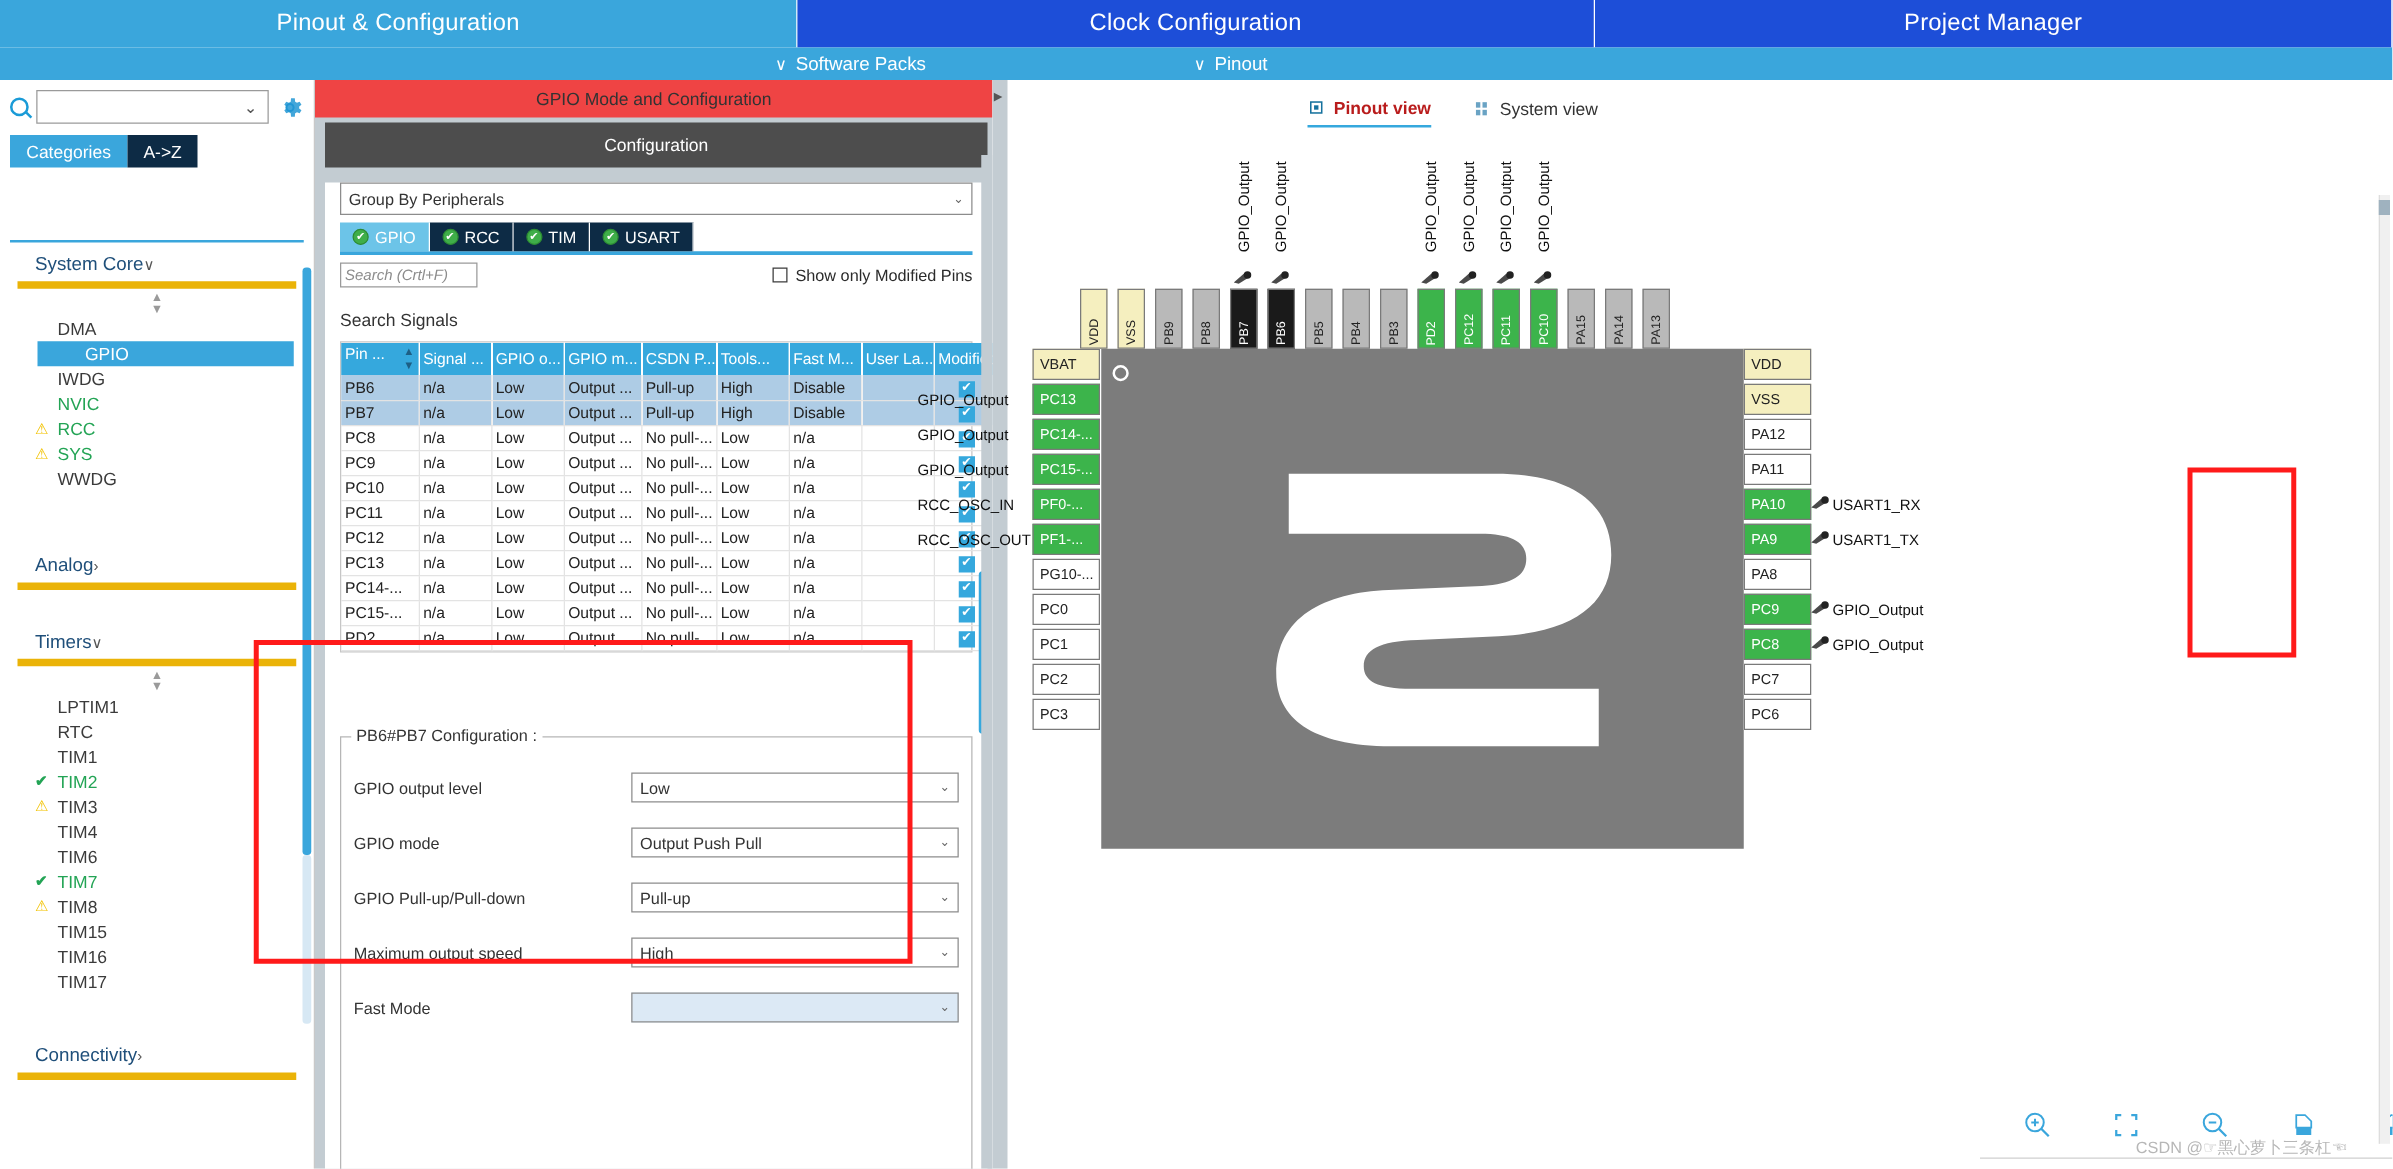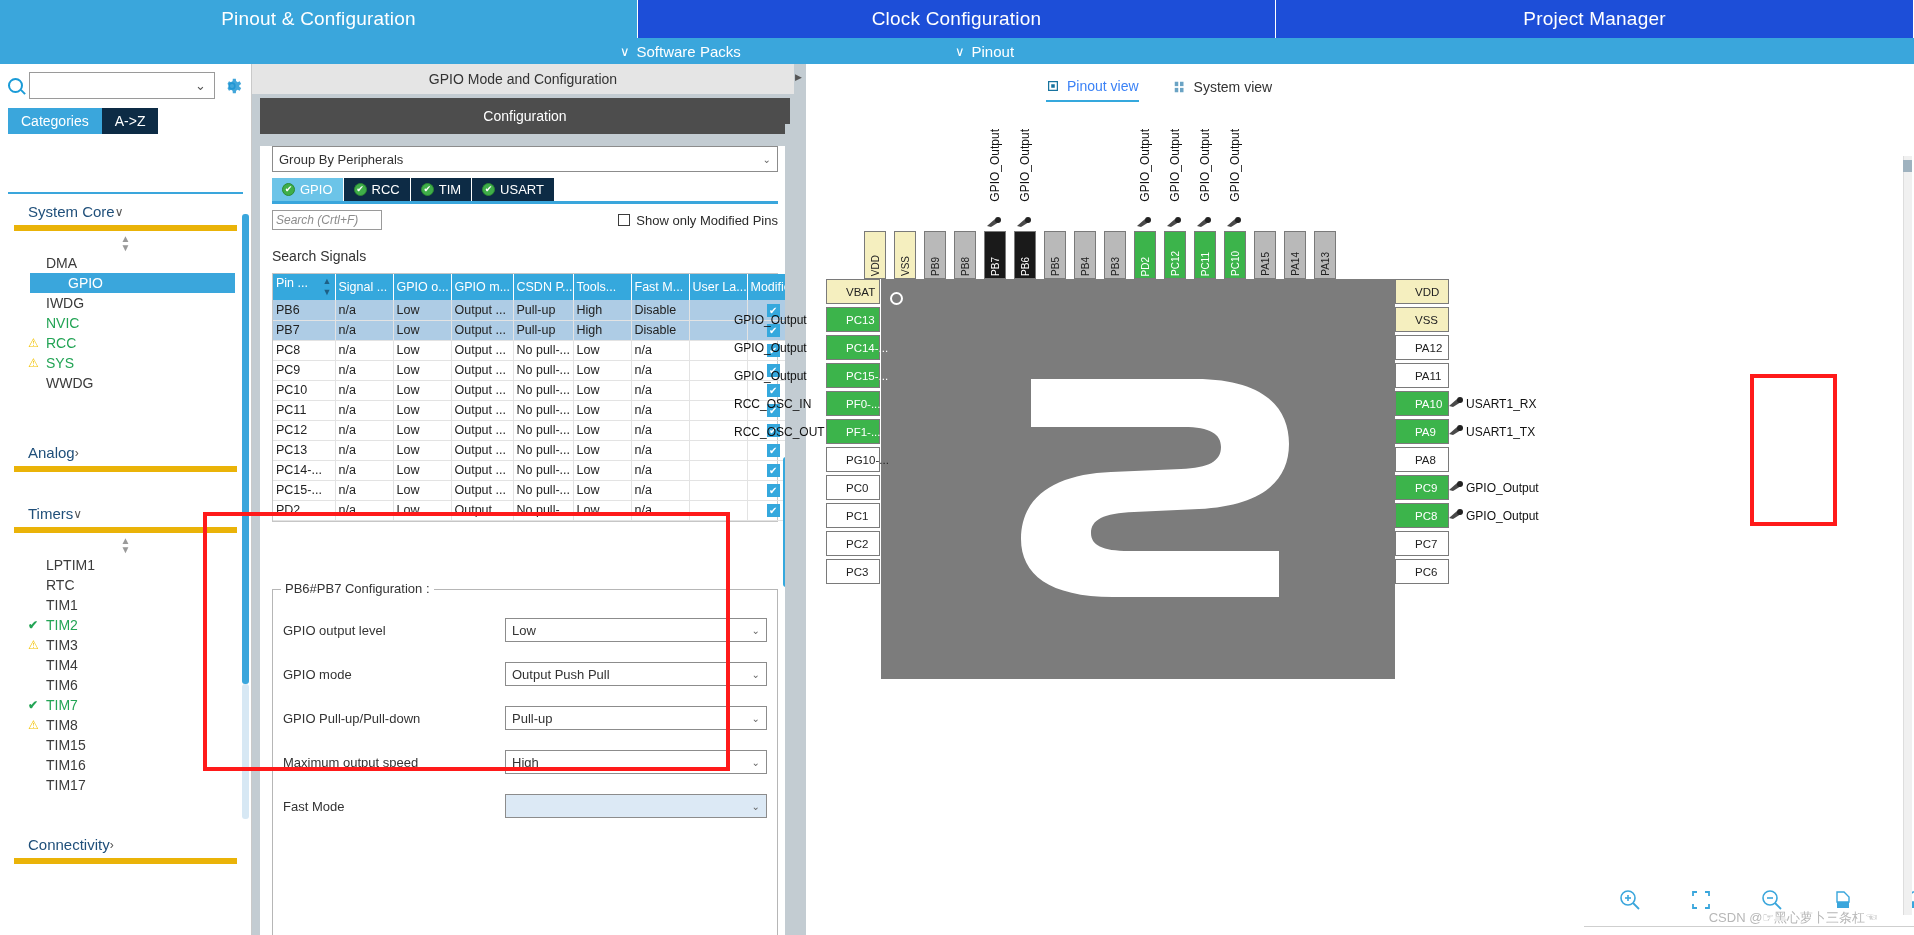--- a/index.html
+++ b/index.html
@@ -69,21 +69,21 @@
   .badge { position:absolute; left:20px; font-size:12px; line-height:1; }
   .badge.warn { color:#f2c200; }
   .badge.check { color:#23a455; font-weight:bold; }
   #left-scroll { position:absolute; right:2px; top:150px; width:7px; height:470px;
                  background:#3aa6dc; border-radius:3px; }
   #left-scroll-track { position:absolute; right:2px; top:620px; width:7px; height:135px;
                  background:#d7e8f4; border-radius:3px; }
 
   
   #center { width:542px; position:relative; background:#c3ccd2; }
-  #cfg-title { height:30px; background:#e5e5e5; display:flex; align-items:center;
+  #cfg-title { height:30px; background:#ef4444; display:flex; align-items:center;
                justify-content:center; font-size:14px; color:#333; }
   #cfg-band { margin:4px 4px 0 8px; height:36px; background:#4d4d4d; color:#fff;
               display:flex; align-items:center; justify-content:center; font-size:14px; }
   #cfg-area { background:#fff; margin:2px 4px 0 8px; height:803px; position:relative; }
 
   #groupby {
     margin:12px 12px 0 12px; height:26px; border:1px solid #8c8c8c; background:#fff;
     display:flex; align-items:center; padding:0 6px; font-size:13px; color:#333;
     justify-content:space-between; cursor:pointer;
   }
@@ -148,32 +148,32 @@
   #center-edge { position:absolute; right:0; top:60px; width:9px; bottom:0; background:#c3ccd2; }
 
   
   #right { flex:1; position:relative; background:#fff; }
   #right-handle { position:absolute; left:0; top:0; width:12px; height:871px; background:#c3ccd2; }
   #right-handle::after { content:"▶"; position:absolute; top:8px; left:1px; font-size:9px; color:#555; }
 
   #view-tabs { display:flex; gap:34px; padding:14px 0 0 252px; }
   .vtab { display:flex; align-items:center; gap:7px; font-size:14px; color:#333;
           padding-bottom:6px; cursor:pointer; }
-  .vtab.active { color:#3b82f6; border-bottom:2px solid #35a8dd; }
+  .vtab.active { color:#b91c1c; border-bottom:2px solid #35a8dd;font-weight:bold; }
 
   #chipwrap { position:absolute; left:12px; top:60px; right:20px; bottom:80px; }
 
   .pinlabel-top { position:absolute; writing-mode:vertical-rl; transform:rotate(180deg);
                   font-size:12px; white-space:nowrap; color:#111; }
   .pin-top { position:absolute; width:22px; height:48px; border:1px solid #7a7a7a;
              display:flex; align-items:flex-end; justify-content:center;
              padding-bottom:2px; font-size:10px; }
   .pin-top span { writing-mode:vertical-rl; transform:rotate(180deg); }
   .pin-side { position:absolute; width:54px; height:25px; border:1px solid #7a7a7a;
-              display:flex; align-items:center; padding-left:19px; font-size:11.5px; }
+              display:flex; align-items:center; padding-left:5px; font-size:11.5px; }
   .p-gray { background:#b9b9b9; color:#222; }
   .p-yellow { background:#f5efbf; color:#222; }
   .p-green { background:#3cb44b; color:#fff; }
   .p-dark { background:#1a1a1a; color:#fff; }
   .p-white { background:#ffffff; color:#222; }
   .sidetext { position:absolute; font-size:12px; color:#111; white-space:nowrap; }
   .pinicon { position:absolute; width:15px; height:11px; }
 
   #chipbody { position:absolute; left:75px; top:155px; width:514px; height:400px;
               background:#7c7c7c; }

